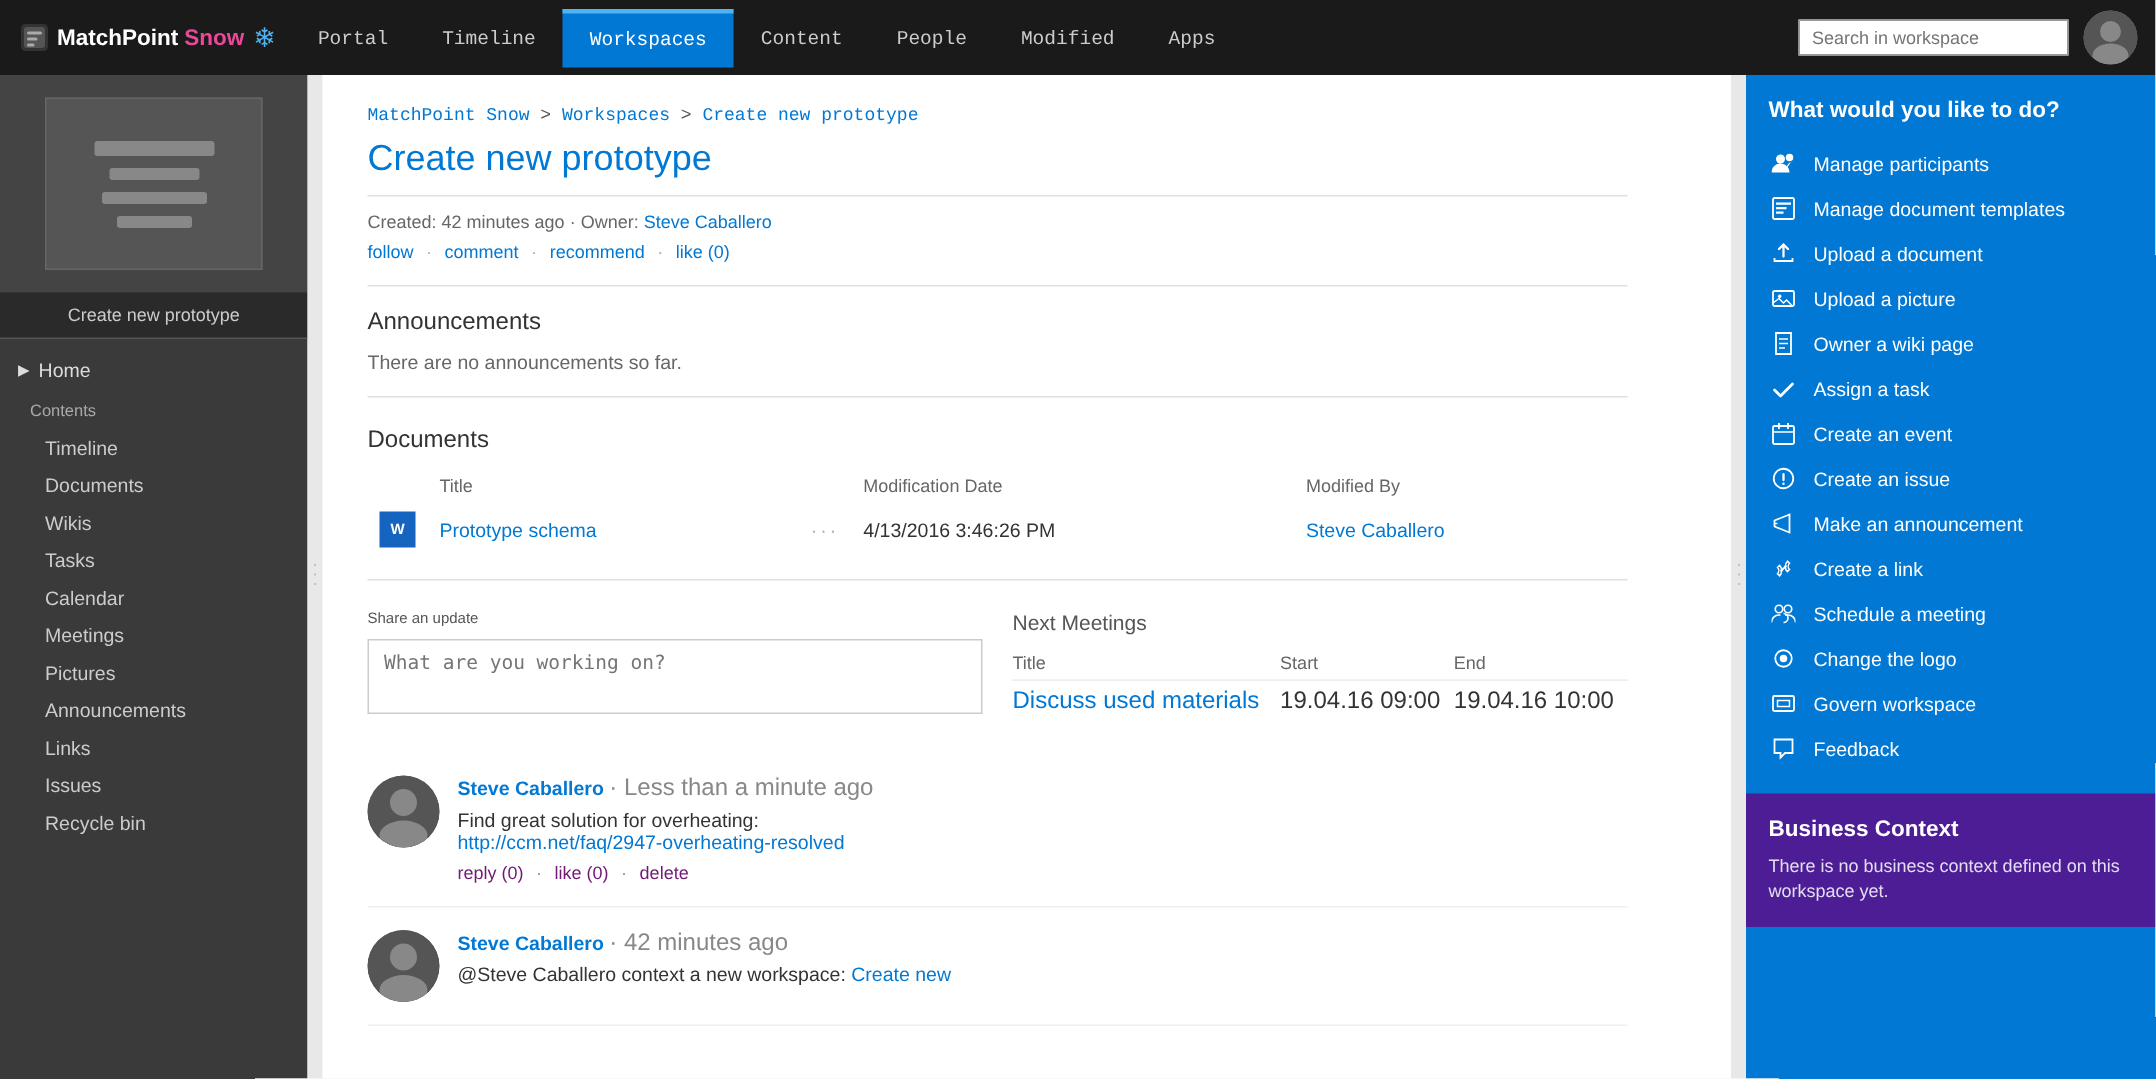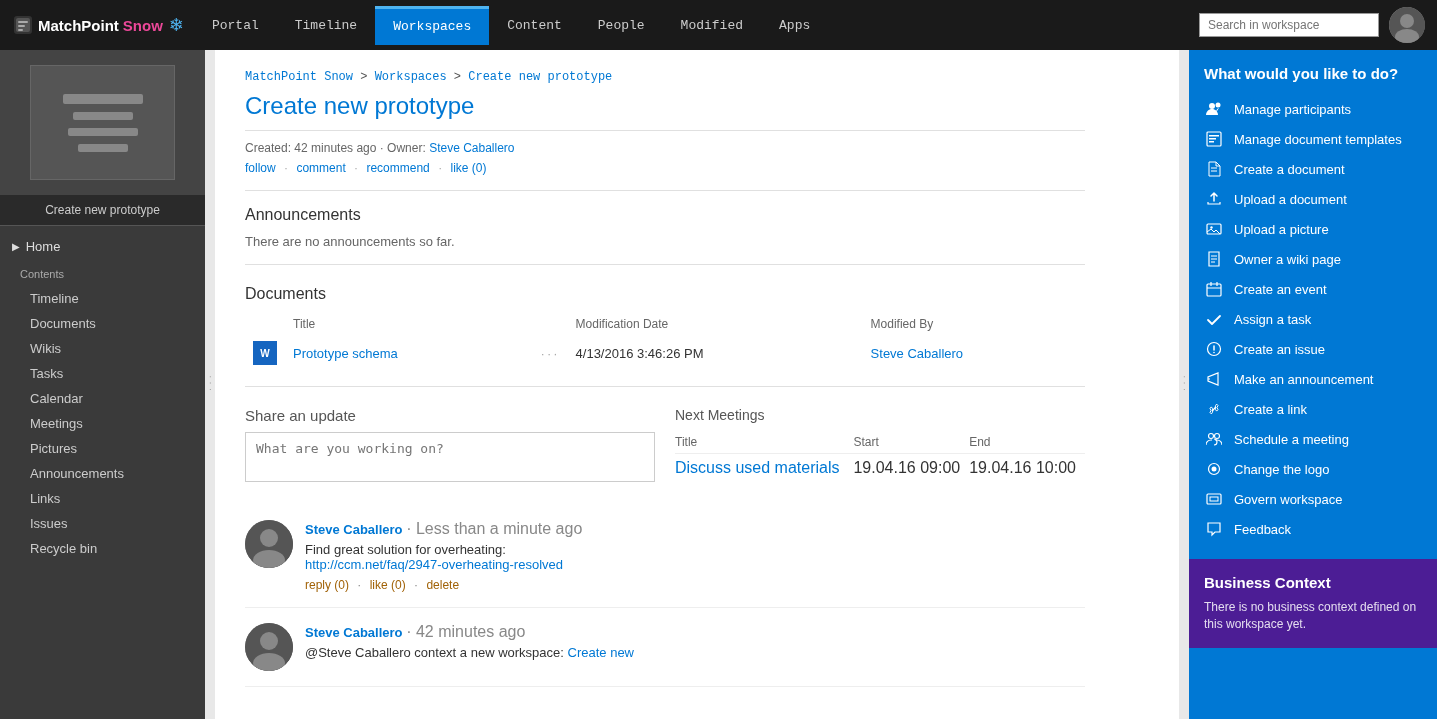--- a/index.html
+++ b/index.html
@@ -65,45 +65,45 @@
     .doc-icon { width: 24px; height: 24px; background: #1565c0; display: inline-flex; align-items: center; justify-content: center; color: #fff; font-size: 10px; font-weight: bold; }
     .doc-title-link { color: #0078d4; text-decoration: none; cursor: pointer; }
     .doc-dots { color: #aaa; cursor: pointer; letter-spacing: 2px; }
 
     
     .two-col { display: flex; gap: 20px; margin-bottom: 20px; }
     .col-left { flex: 1; min-width: 0; }
     .col-right { flex: 1; min-width: 0; }
 
     
-    .share-update-title { font-size: 15px; color: #555; margin-bottom: 8px; }
+    .share-update-title { font-size: 10px; color: #555; margin-bottom: 8px; }
     .share-update-input { width: 100%; border: 1px solid #ccc; padding: 8px 10px; font-size: 13px; color: #999; resize: none; height: 50px; }
 
     
     .meetings-title { font-size: 14px; color: #555; margin-bottom: 8px; }
     .meetings-table { width: 100%; border-collapse: collapse; }
     .meetings-table th { font-size: 12px; color: #666; font-weight: normal; text-align: left; padding: 4px 0; border-bottom: 1px solid #eee; }
     .meetings-table td { padding: 5px 0; font-size: 16px; }
     .meetings-link { color: #0078d4; text-decoration: none; cursor: pointer; }
 
     
     .feed-item { display: flex; gap: 12px; padding: 15px 0; border-bottom: 1px solid #eee; }
     .feed-avatar { width: 48px; height: 48px; border-radius: 50%; background: #666; flex-shrink: 0; overflow: hidden; }
     .feed-avatar-inner { width: 48px; height: 48px; border-radius: 50%; background: linear-gradient(135deg, #888, #444); display: flex; align-items: center; justify-content: center; color: #fff; font-size: 18px; }
     .feed-content { flex: 1; }
     .feed-author { color: #0078d4; font-weight: 600; font-size: 13px; text-decoration: none; cursor: pointer; }
     .feed-time { color: #888; font-size: 16px; }
     .feed-text { font-size: 13px; color: #333; margin: 4px 0; }
     .feed-link { color: #0078d4; text-decoration: none; cursor: pointer; }
     .feed-actions { font-size: 12px; color: #888; margin-top: 6px; }
-    .feed-actions a { color: #a16207; text-decoration: none; cursor: pointer; }
+    .feed-actions a { color: #701a75; text-decoration: none; cursor: pointer; }
     .feed-actions .sep { margin: 0 5px; }
 
     
-    .right-panel { width: 248px; flex-shrink: 0; background: #0078d4; overflow-y: auto; }
+    .right-panel { width: 273px; flex-shrink: 0; background: #0078d4; overflow-y: auto; }
     .right-section { padding: 15px 15px; }
     .right-section-title { font-size: 15px; color: #fff; font-weight: 600; margin-bottom: 12px; }
     .right-action { display: flex; align-items: center; gap: 10px; padding: 5px 0; cursor: pointer; color: #fff; font-size: 13px; }
     .right-action-icon { width: 20px; height: 20px; display: flex; align-items: center; justify-content: center; flex-shrink: 0; }
     .business-context { background: #4c1d95; padding: 15px; }
     .business-context-title { font-size: 15px; color: #fff; font-weight: 600; margin-bottom: 8px; }
     .business-context-text { font-size: 12px; color: rgba(255,255,255,0.85); line-height: 1.4; }
 
     
     .right-panel { scrollbar-width: thin; scrollbar-color: rgba(255,255,255,0.3) transparent; }
@@ -360,31 +360,20 @@
               <rect x="1" y="1" width="14" height="14" rx="1" stroke="white" stroke-width="1.2" fill="none"></rect>
               <rect x="3" y="4" width="10" height="1.5" fill="white"></rect>
               <rect x="3" y="7" width="7" height="1.5" fill="white"></rect>
               <rect x="3" y="10" width="5" height="1.5" fill="white"></rect>
             </svg>
         </span>
         <span>Manage document templates</span>
       </div>
       <div class="right-action">
         <span class="right-action-icon">
-          <svg width="16" height="16" viewBox="0 0 16 16" fill="white">
-              <path d="M3 1h7l4 4v10H3V1z" stroke="white" stroke-width="1" fill="none"></path>
-              <path d="M10 1v4h4" stroke="white" stroke-width="1" fill="none"></path>
-              <line x1="5" y1="7" x2="11" y2="7" stroke="white" stroke-width="1"></line>
-              <line x1="5" y1="10" x2="11" y2="10" stroke="white" stroke-width="1"></line>
-            </svg>
-        </span>
-        <span>Create a document</span>
-      </div>
-      <div class="right-action">
-        <span class="right-action-icon">
           <svg width="16" height="16" viewBox="0 0 16 16" fill="none">
               <path d="M8 2v8M5 5l3-3 3 3" stroke="white" stroke-width="1.5" stroke-linecap="round"></path>
               <path d="M2 11v2h12v-2" stroke="white" stroke-width="1.2"></path>
             </svg>
         </span>
         <span>Upload a document</span>
       </div>
       <div class="right-action">
         <span class="right-action-icon">
           <svg width="16" height="16" viewBox="0 0 16 16" fill="none">
@@ -402,35 +391,35 @@
               <line x1="5" y1="5" x2="11" y2="5" stroke="white"></line>
               <line x1="5" y1="8" x2="11" y2="8" stroke="white"></line>
               <line x1="5" y1="11" x2="9" y2="11" stroke="white"></line>
             </svg>
         </span>
         <span>Owner a wiki page</span>
       </div>
       <div class="right-action">
         <span class="right-action-icon">
           <svg width="16" height="16" viewBox="0 0 16 16" fill="none">
+              <path d="M2 9l4 4 8-8" stroke="white" stroke-width="1.8" stroke-linecap="round" stroke-linejoin="round"></path>
+            </svg>
+        </span>
+        <span>Assign a task</span>
+      </div>
+      <div class="right-action">
+        <span class="right-action-icon">
+          <svg width="16" height="16" viewBox="0 0 16 16" fill="none">
               <rect x="1" y="3" width="14" height="12" rx="1" stroke="white" stroke-width="1.2"></rect>
               <line x1="5" y1="1" x2="5" y2="5" stroke="white" stroke-width="1.2"></line>
               <line x1="11" y1="1" x2="11" y2="5" stroke="white" stroke-width="1.2"></line>
               <line x1="1" y1="7" x2="15" y2="7" stroke="white" stroke-width="1"></line>
             </svg>
         </span>
         <span>Create an event</span>
-      </div>
-      <div class="right-action">
-        <span class="right-action-icon">
-          <svg width="16" height="16" viewBox="0 0 16 16" fill="none">
-              <path d="M2 9l4 4 8-8" stroke="white" stroke-width="1.8" stroke-linecap="round" stroke-linejoin="round"></path>
-            </svg>
-        </span>
-        <span>Assign a task</span>
       </div>
       <div class="right-action">
         <span class="right-action-icon">
           <svg width="16" height="16" viewBox="0 0 16 16" fill="none">
               <circle cx="8" cy="8" r="6.5" stroke="white" stroke-width="1.2"></circle>
               <line x1="8" y1="5" x2="8" y2="9" stroke="white" stroke-width="1.5" stroke-linecap="round"></line>
               <circle cx="8" cy="11.5" r="0.8" fill="white"></circle>
             </svg>
         </span>
         <span>Create an issue</span>

